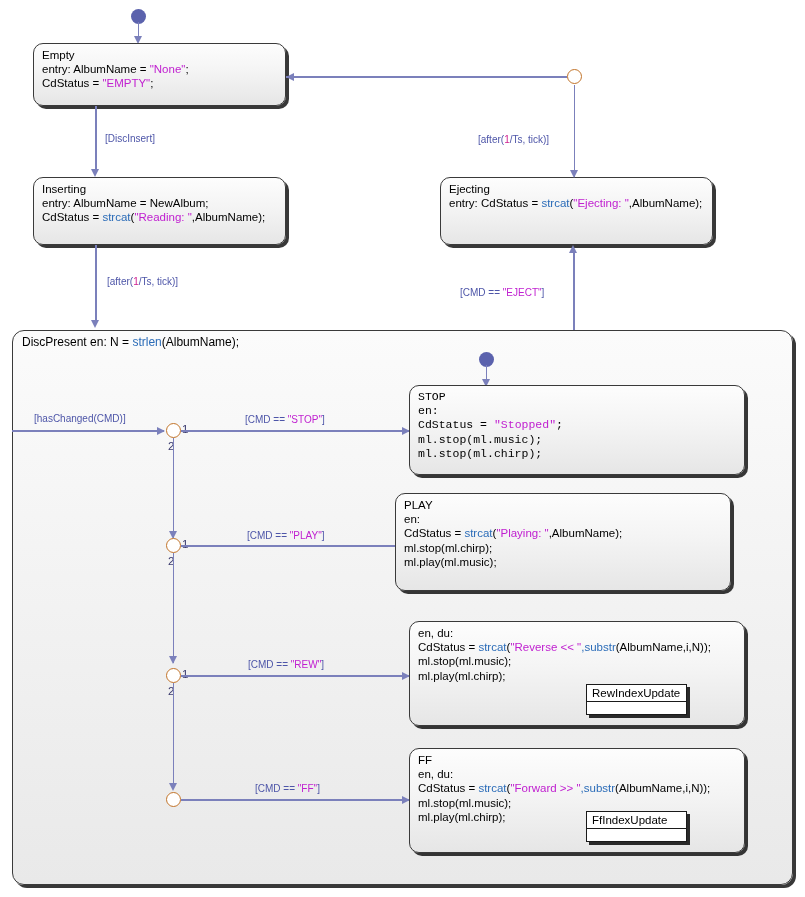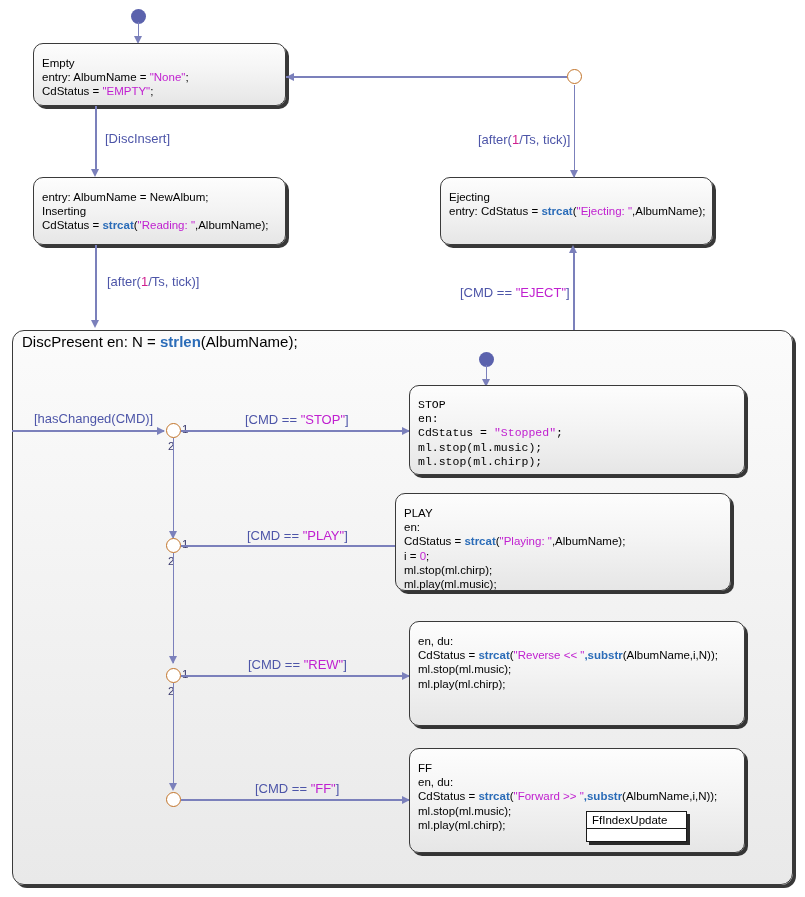--- a/index.html
+++ b/index.html
@@ -16,48 +16,48 @@
   }
 
   
   .state{
     position:absolute;
     box-sizing:border-box;
     border:1.6px solid #3a3a3a;
     border-radius:10px;
     background:linear-gradient(180deg,#fdfdfd 0%,#f4f4f4 45%,#e6e6e6 100%);
     box-shadow:3px 3px 0 0 rgba(0,0,0,0.78);
-    padding:12px 7px 4px 8px;
+    padding:4px 7px 4px 8px;
     font-size:11.5px;
     line-height:14.2px;
     color:#000000;
     white-space:nowrap;
   }
   .state .ln{display:block;}
 
   
   .superstate{
     position:absolute;
     box-sizing:border-box;
     border:1.6px solid #3a3a3a;
     border-radius:12px;
     background:linear-gradient(180deg,#fbfbfb 0%,#f2f2f2 50%,#e9e9e9 100%);
     box-shadow:3px 3px 0 0 rgba(0,0,0,0.78);
-    font-size:15px;
+    font-size:12px;
     line-height:14.2px;
     color:#000;
   }
   .superstate .hdr{
     position:absolute;
     top:4px;left:9px;
     white-space:nowrap;
   }
 
   
-  .fn{color:#2b6cb8;font-weight:bold;}
+  .fn{color:#2b6cb8;}
   .str{color:#c020d0;}
   .num{color:#c020d0;}
 
   
   .line{
     position:absolute;
     background:#7b80bb;
   }
   .line.h{height:1.6px;}
   .line.v{width:1.6px;}
@@ -100,21 +100,21 @@
     position:absolute;
     width:15px;height:15px;
     box-sizing:border-box;
     border:1.8px solid #c2742a;
     border-radius:50%;
     background:#ffffff;
   }
 
   .tlabel{
     position:absolute;
-    font-size:13px;
+    font-size:10px;
     line-height:13px;
     color:#4d55a8;
     white-space:nowrap;
   }
   .tlabel .str{color:#c020d0;}
   .tlabel .num{color:#d0208f;}
 
   .jnum{
     position:absolute;
     font-size:11.5px;
@@ -154,22 +154,22 @@
     <span class="ln">Empty</span>
     <span class="ln"><span>entry: AlbumName = </span><span class="str">"None"</span><span>;</span></span>
     <span class="ln"><span>CdStatus = </span><span class="str">"EMPTY"</span><span>;</span></span>
   </div>
 
   <div class="line v" style="left:95px;top:106px;height:66px;"></div>
   <div class="arrow down" style="left:91.3px;top:169px;"></div>
   <div class="tlabel" style="left:105px;top:132px;">[DiscInsert]</div>
 
   <div class="state" style="left:33px;top:177px;width:253px;height:68px;">
+    <span class="ln">Inserting</span>
     <span class="ln">entry: AlbumName = NewAlbum;</span>
-    <span class="ln">Inserting</span>
     <span class="ln"><span>CdStatus = </span><span class="fn">strcat</span><span>(</span><span class="str">"Reading: "</span><span>,AlbumName);</span></span>
   </div>
 
   <div class="line v" style="left:95px;top:245px;height:78px;"></div>
   <div class="arrow down" style="left:91.3px;top:320px;"></div>
   <div class="tlabel" style="left:107px;top:275px;"><span>[after(</span><span class="num">1</span><span>/Ts, tick)]</span></div>
 
   <div class="state" style="left:440px;top:177px;width:273px;height:68px;">
     <span class="ln">Ejecting</span>
     <span class="ln"><span>entry: CdStatus = </span><span class="fn">strcat</span><span>(</span><span class="str">"Ejecting: "</span><span>,AlbumName);</span></span>
@@ -242,30 +242,33 @@
     <span class="ln">en:</span>
     <span class="ln"><span>CdStatus = </span><span class="str">"Stopped"</span><span>;</span></span>
     <span class="ln">ml.stop(ml.music);</span>
     <span class="ln">ml.stop(ml.chirp);</span>
   </div>
 
   <div class="state" style="left:395px;top:493px;width:336px;height:98px;">
     <span class="ln">PLAY</span>
     <span class="ln">en:</span>
     <span class="ln"><span>CdStatus = </span><span class="fn">strcat</span><span>(</span><span class="str">"Playing: "</span><span>,AlbumName);</span></span>
-    <span class="ln"><span>i = </span><span class="num">0</span><span>;</span></span>
     <span class="ln">ml.stop(ml.chirp);</span>
     <span class="ln">ml.play(ml.music);</span>
   </div>
 
   <div class="state" style="left:409px;top:621px;width:336px;height:105px;">
     <span class="ln">en, du:</span>
     <span class="ln"><span>CdStatus = </span><span class="fn">strcat</span><span>(</span><span class="str">"Reverse &lt;&lt; "</span><span class="fn">,substr</span><span>(AlbumName,i,N));</span></span>
     <span class="ln">ml.stop(ml.music);</span>
     <span class="ln">ml.play(ml.chirp);</span>
+    <div class="subchart" style="left:176px;top:62px;width:101px;height:31px;">
+      <div class="sctitle">RewIndexUpdate</div>
+      <div class="scbody"></div>
+    </div>
   </div>
 
   <div class="state" style="left:409px;top:748px;width:336px;height:105px;">
     <span class="ln">FF</span>
     <span class="ln">en, du:</span>
     <span class="ln"><span>CdStatus = </span><span class="fn">strcat</span><span>(</span><span class="str">"Forward &gt;&gt; "</span><span class="fn">,substr</span><span>(AlbumName,i,N));</span></span>
     <span class="ln">ml.stop(ml.music);</span>
     <span class="ln">ml.play(ml.chirp);</span>
     <div class="subchart" style="left:176px;top:62px;width:101px;height:31px;">
       <div class="sctitle">FfIndexUpdate</div>

